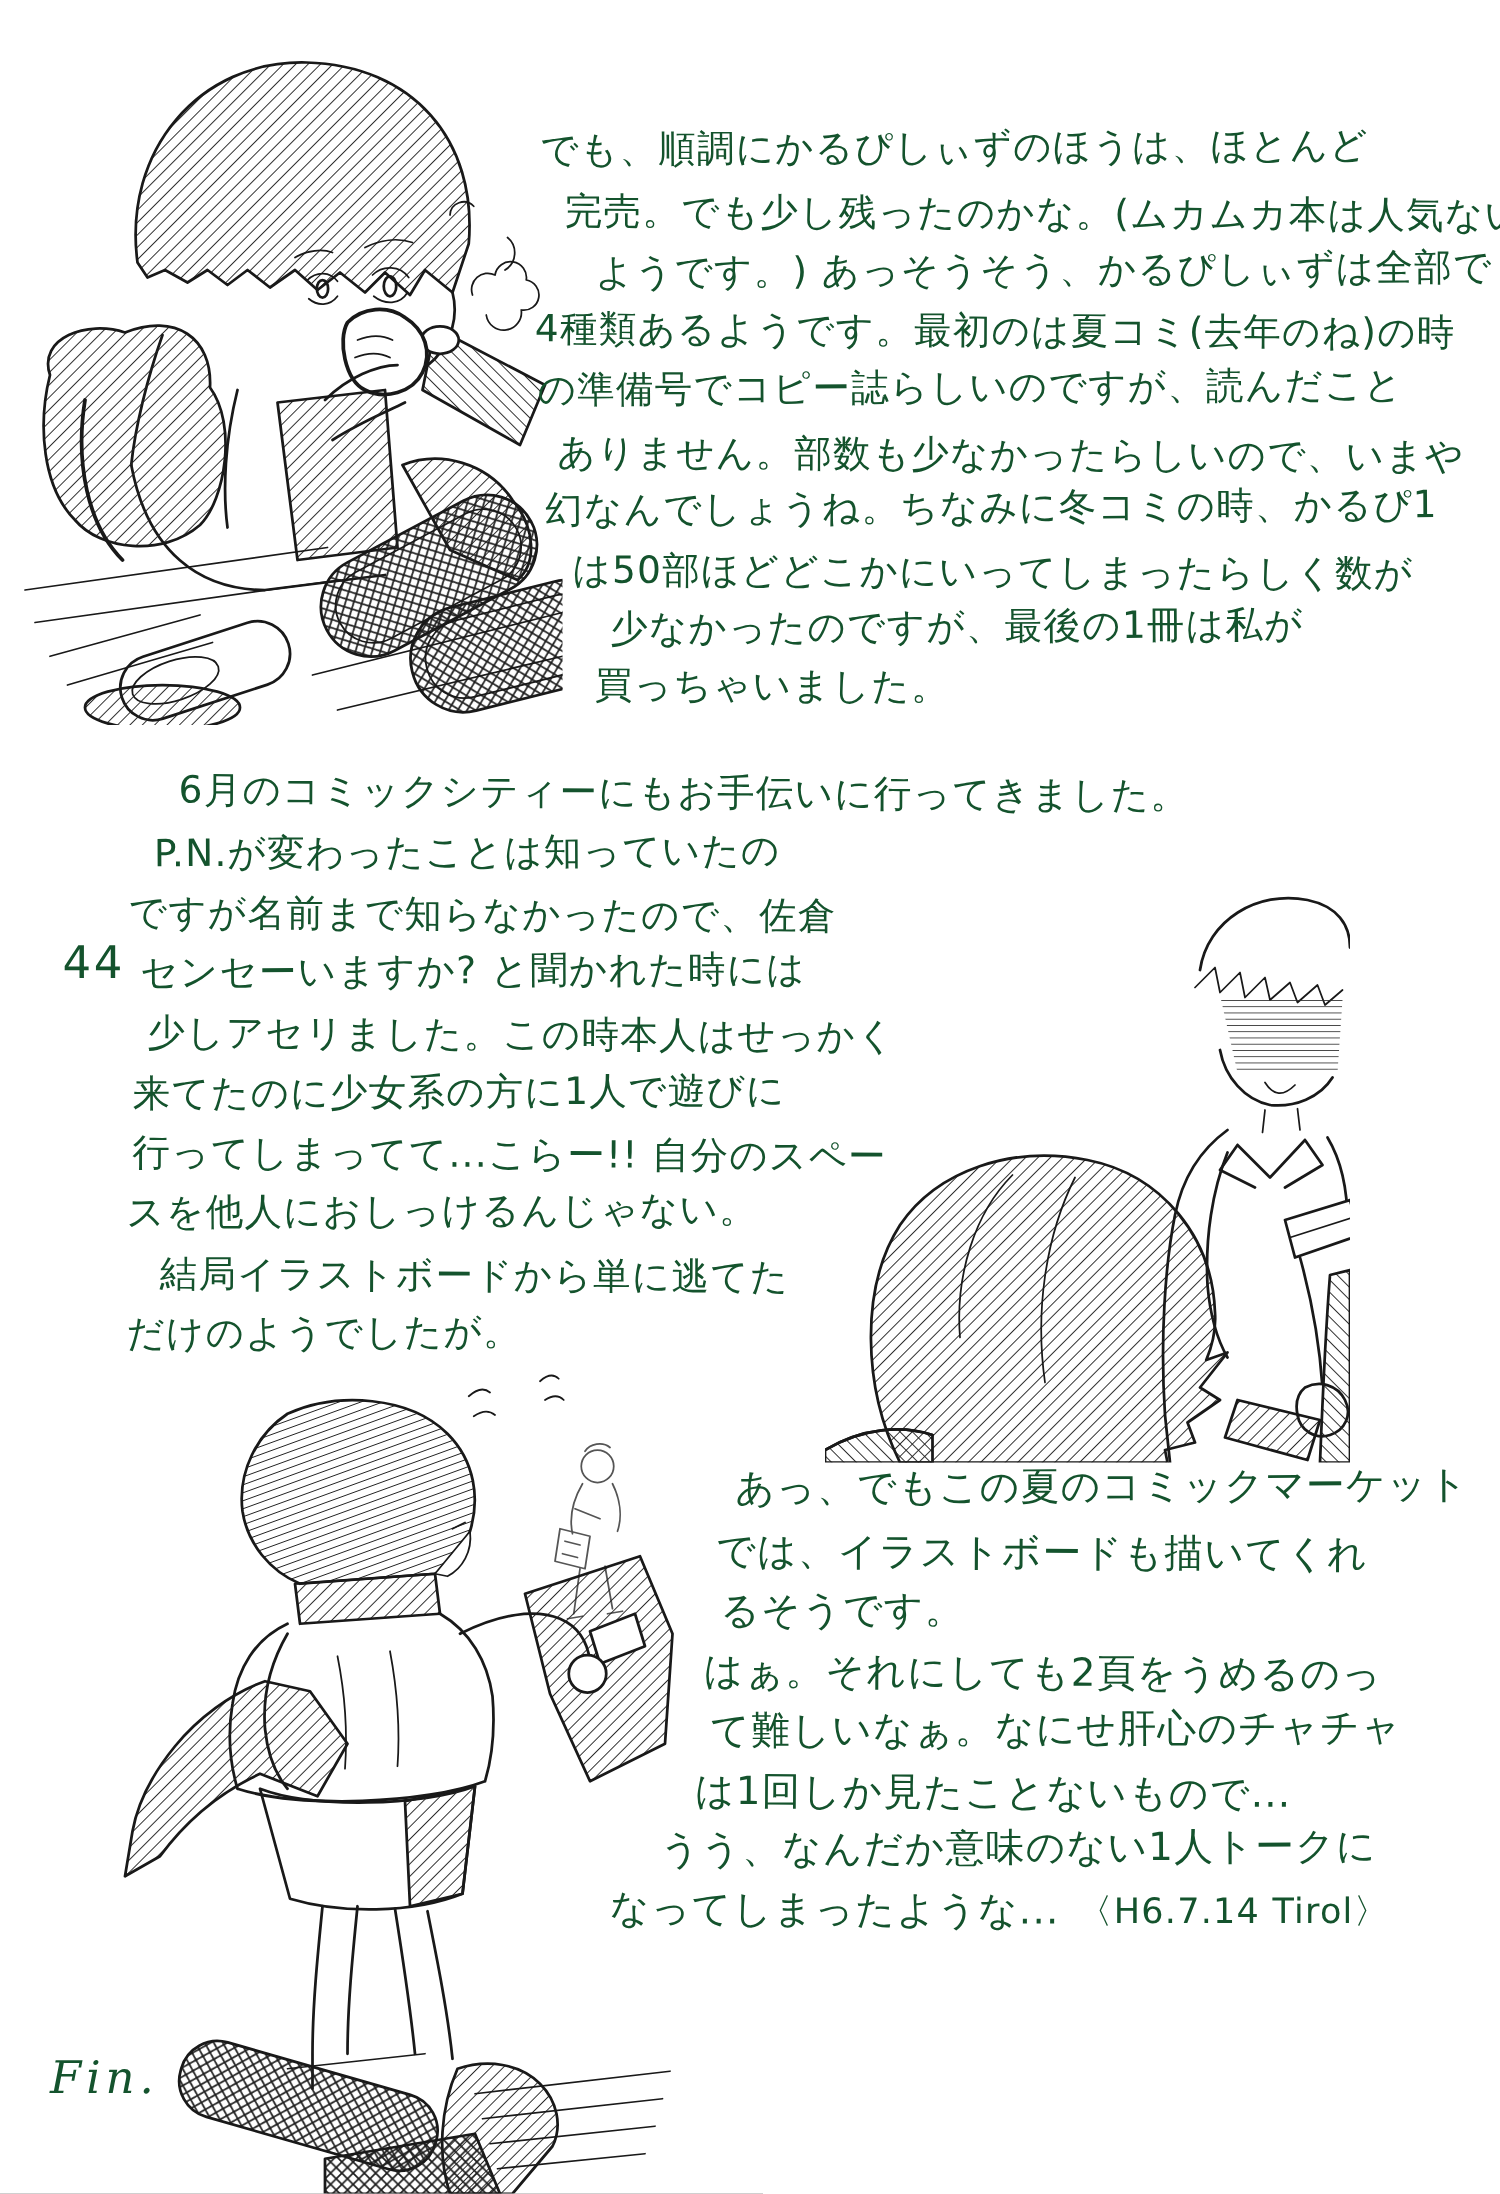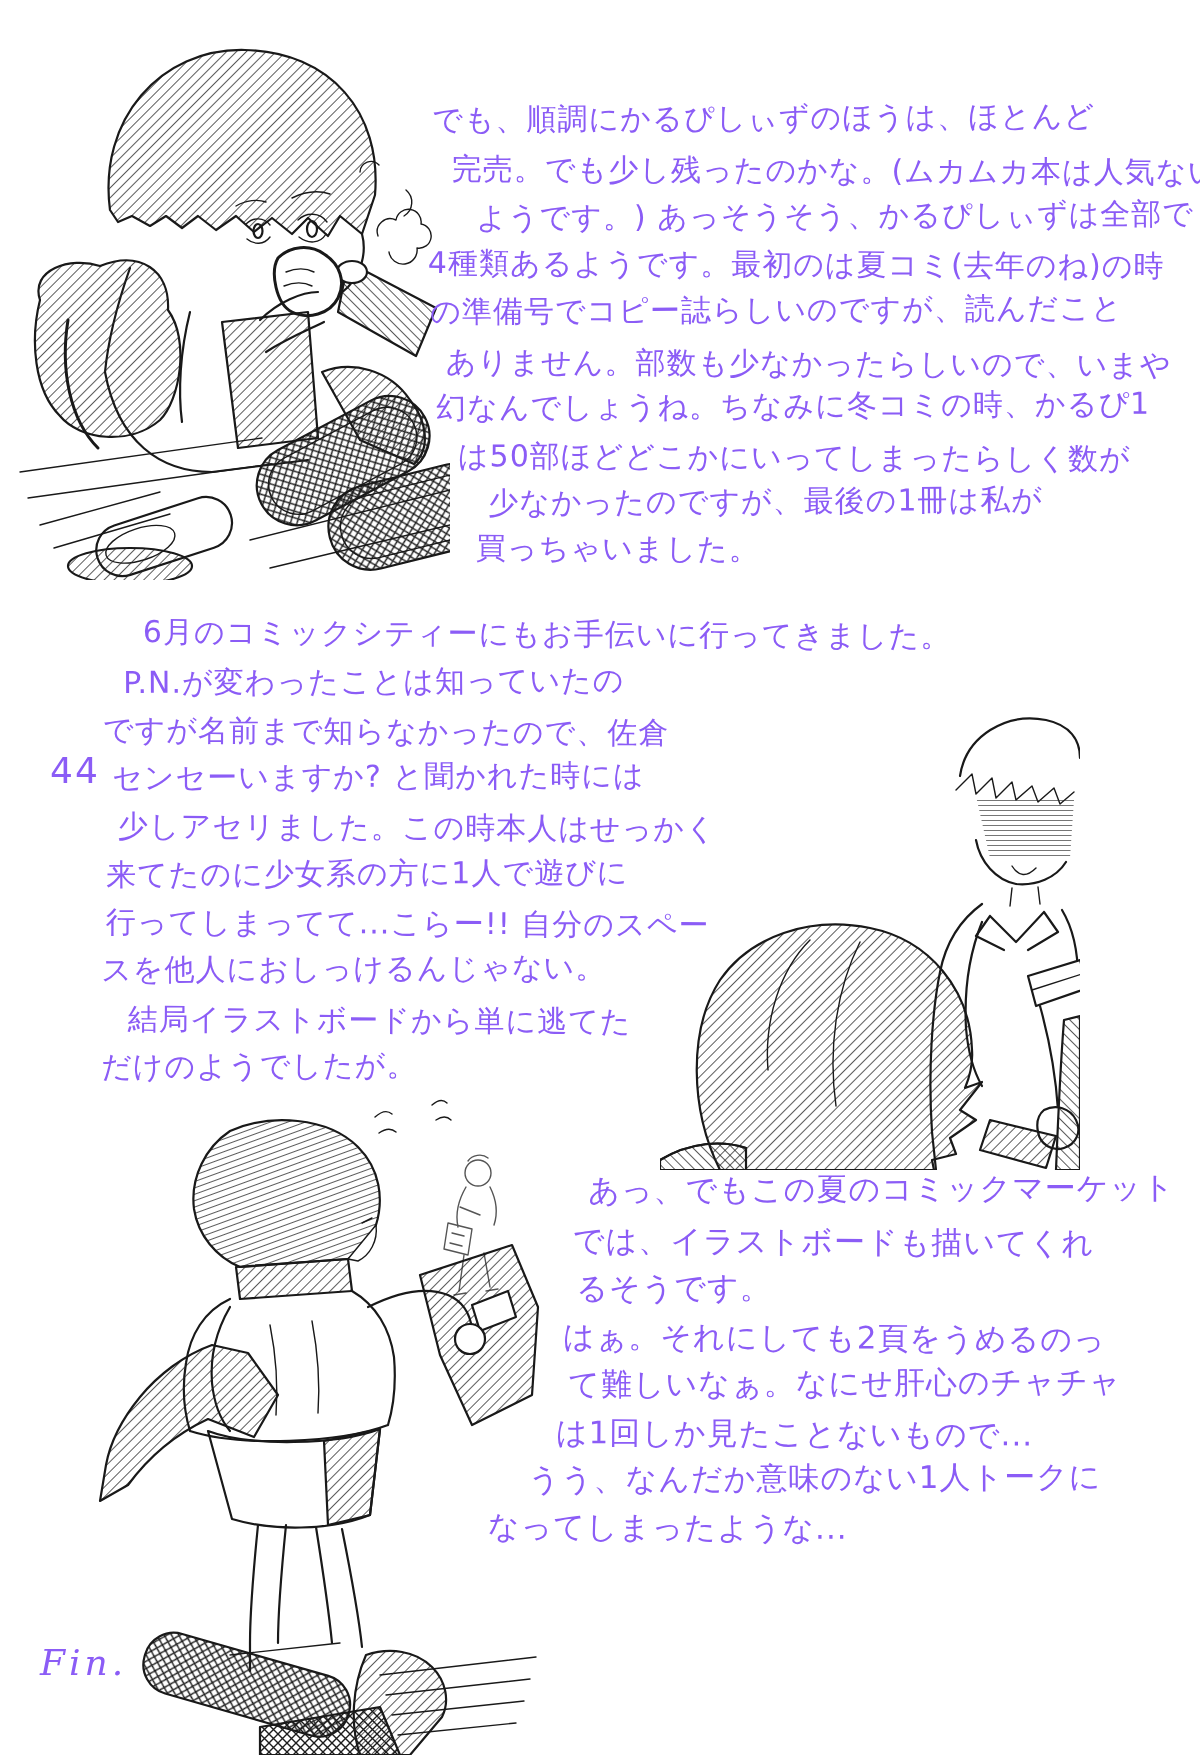--- a/index.html
+++ b/index.html
@@ -3,21 +3,21 @@
 <meta charset="utf-8">
 <style>
   html,body{margin:0;padding:0;background:#8a8a8a;}
   #page{
     position:relative;
     width:1200px;height:1755px;
     margin:0 auto;
     background:#ffffff;
     overflow:hidden;
     font-family:"DejaVu Sans",sans-serif;
-    color:#8b5cf6;
+    color:#14532d;
   }
   .tl{
     position:absolute;
     white-space:nowrap;
     font-size:30px;
     letter-spacing:1px;
     font-weight:500;
     transform-origin:left top;
     z-index:5;
   }
@@ -230,15 +230,16 @@
     <div class="tl" style="left:573px;top:1220px">では、イラストボードも描いてくれ</div>
     <div class="tl" style="left:576px;top:1268px">るそうです。</div>
     <div class="tl" style="left:563px;top:1316px">はぁ。それにしても2頁をうめるのっ</div>
     <div class="tl" style="left:568px;top:1364px">て難しいなぁ。なにせ肝心のチャチャ</div>
     <div class="tl" style="left:556px;top:1412px">は1回しか見たことないもので...</div>
     <div class="tl" style="left:528px;top:1459px">うう、なんだか意味のない1人トークに</div>
     <div class="tl" style="left:488px;top:1506px">なってしまったような...</div>
   </div>
 
   <div id="pageno">44</div>
+  <div id="sig">〈H6.7.14 Tirol〉</div>
   <div id="fin">Fin.</div>
 
 </div>
 
 </body></html>

